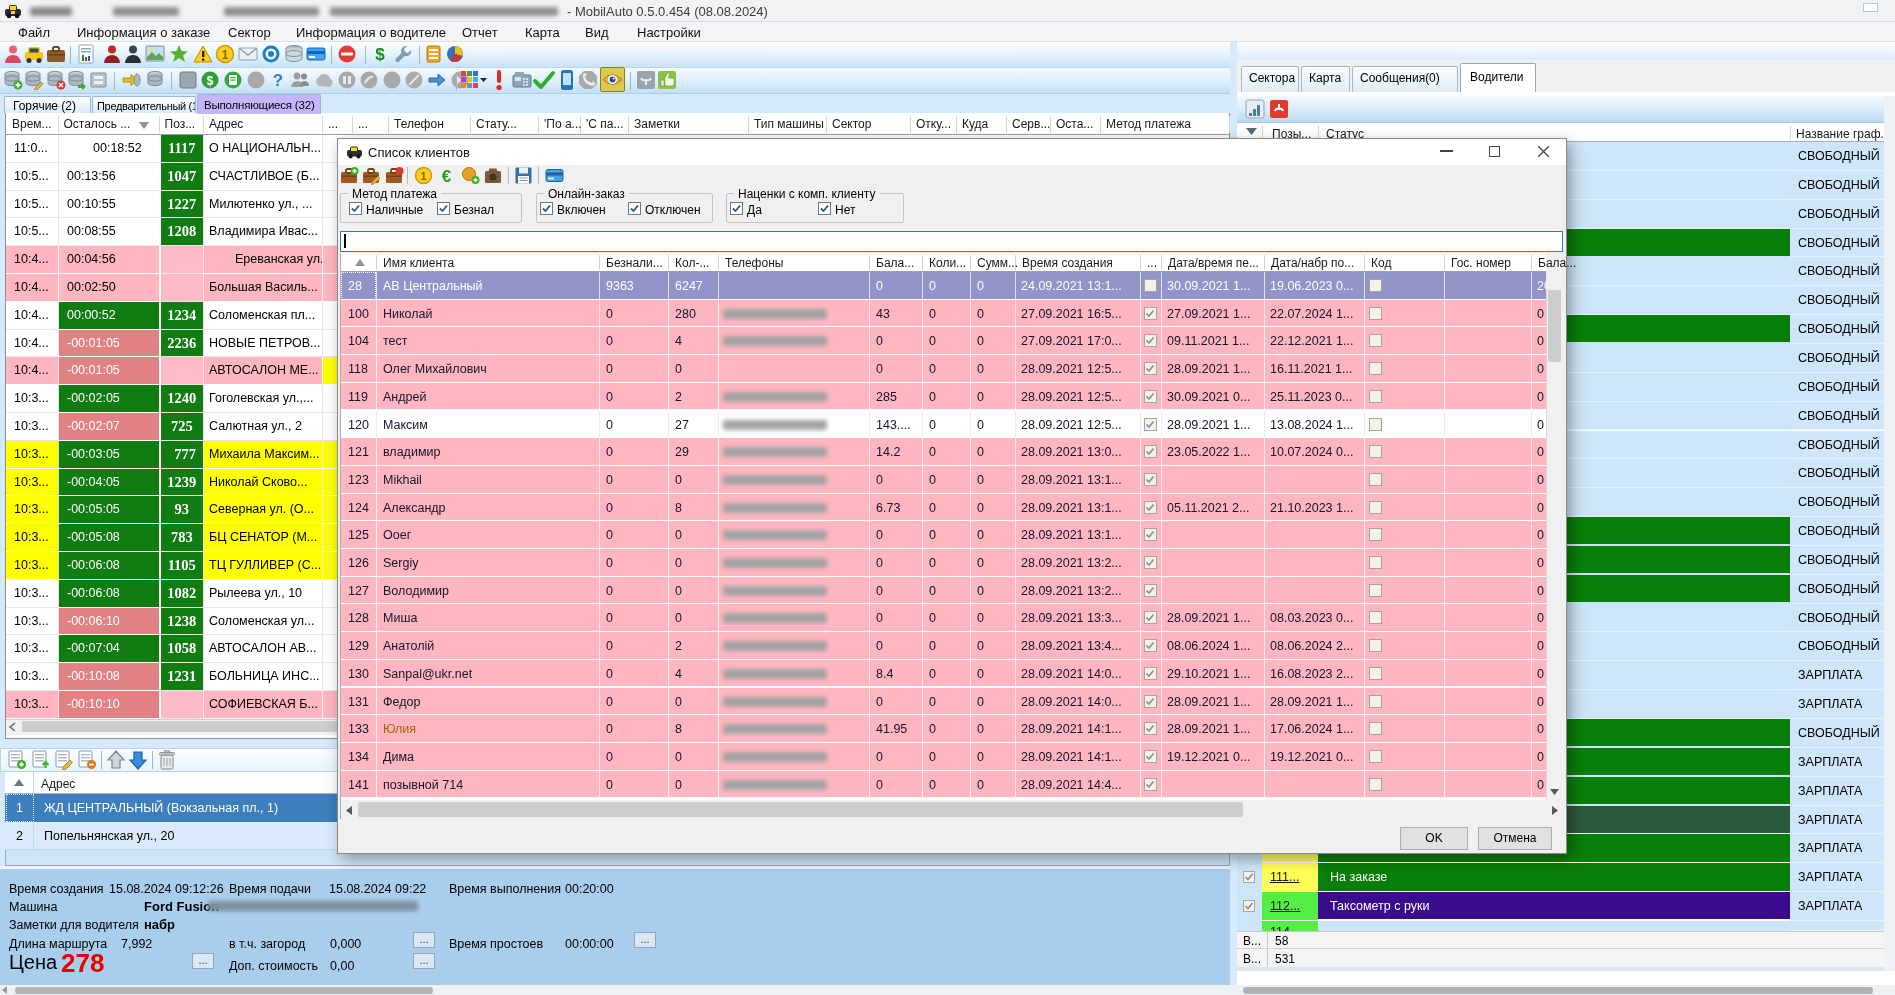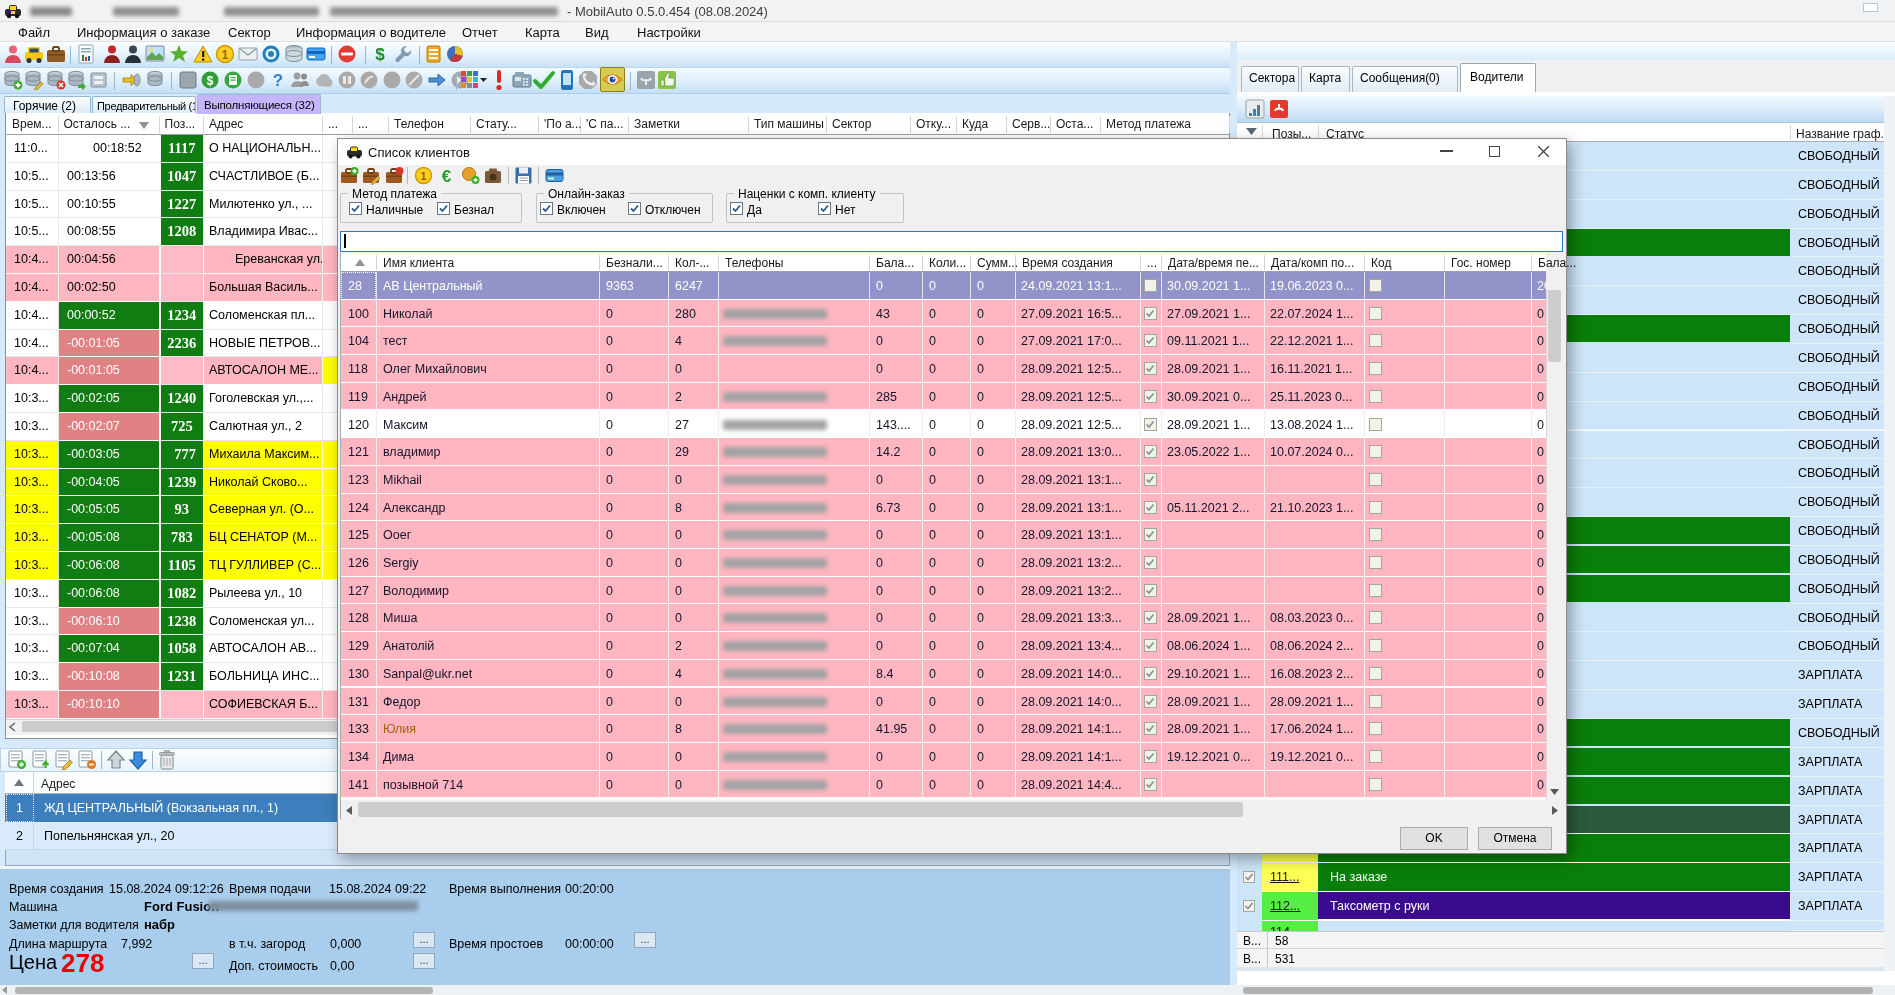--- a/index.html
+++ b/index.html
@@ -966,21 +966,21 @@
 <div style="position:absolute;left:929px;top:256px;font-size:12px;color:#1a1a1a;white-space:nowrap;z-index:12;">Коли...</div>
 <div style="position:absolute;left:970px;top:255px;width:1px;height:15px;background:#cdd2d6;z-index:11;"></div>
 <div style="position:absolute;left:977px;top:256px;font-size:12px;color:#1a1a1a;white-space:nowrap;z-index:12;">Сумм...</div>
 <div style="position:absolute;left:1015px;top:255px;width:1px;height:15px;background:#cdd2d6;z-index:11;"></div>
 <div style="position:absolute;left:1022px;top:256px;font-size:12px;color:#1a1a1a;white-space:nowrap;z-index:12;">Время создания</div>
 <div style="position:absolute;left:1140px;top:255px;width:1px;height:15px;background:#cdd2d6;z-index:11;"></div>
 <div style="position:absolute;left:1147px;top:256px;font-size:12px;color:#1a1a1a;white-space:nowrap;z-index:12;">...</div>
 <div style="position:absolute;left:1161px;top:255px;width:1px;height:15px;background:#cdd2d6;z-index:11;"></div>
 <div style="position:absolute;left:1168px;top:256px;font-size:12px;color:#1a1a1a;white-space:nowrap;z-index:12;">Дата/время пе...</div>
 <div style="position:absolute;left:1264px;top:255px;width:1px;height:15px;background:#cdd2d6;z-index:11;"></div>
-<div style="position:absolute;left:1271px;top:256px;font-size:12px;color:#1a1a1a;white-space:nowrap;z-index:12;">Дата/комп по...</div>
+<div style="position:absolute;left:1271px;top:256px;font-size:12px;color:#1a1a1a;white-space:nowrap;z-index:12;">Дата/набр по...</div>
 <div style="position:absolute;left:1364px;top:255px;width:1px;height:15px;background:#cdd2d6;z-index:11;"></div>
 <div style="position:absolute;left:1371px;top:256px;font-size:12px;color:#1a1a1a;white-space:nowrap;z-index:12;text-align:center;">Код</div>
 <div style="position:absolute;left:1444px;top:255px;width:1px;height:15px;background:#cdd2d6;z-index:11;"></div>
 <div style="position:absolute;left:1451px;top:256px;font-size:12px;color:#1a1a1a;white-space:nowrap;z-index:12;">Гос. номер</div>
 <div style="position:absolute;left:1531px;top:255px;width:1px;height:15px;background:#cdd2d6;z-index:11;"></div>
 <div style="position:absolute;left:1538px;top:256px;font-size:12px;color:#1a1a1a;white-space:nowrap;z-index:12;">Бала...</div>
 <svg style="position:absolute;left:355px;top:259px;z-index:12" width="10" height="8" viewBox="0 0 10 8">
     <path d="M5 0 L10 7 H0z" fill="#8a9298"></path>
   </svg>
 <div style="position:absolute;left:341px;top:272.0px;width:1205px;height:27.7px;background:#9193c9;border-bottom:1px solid #fff;z-index:11;"></div>

